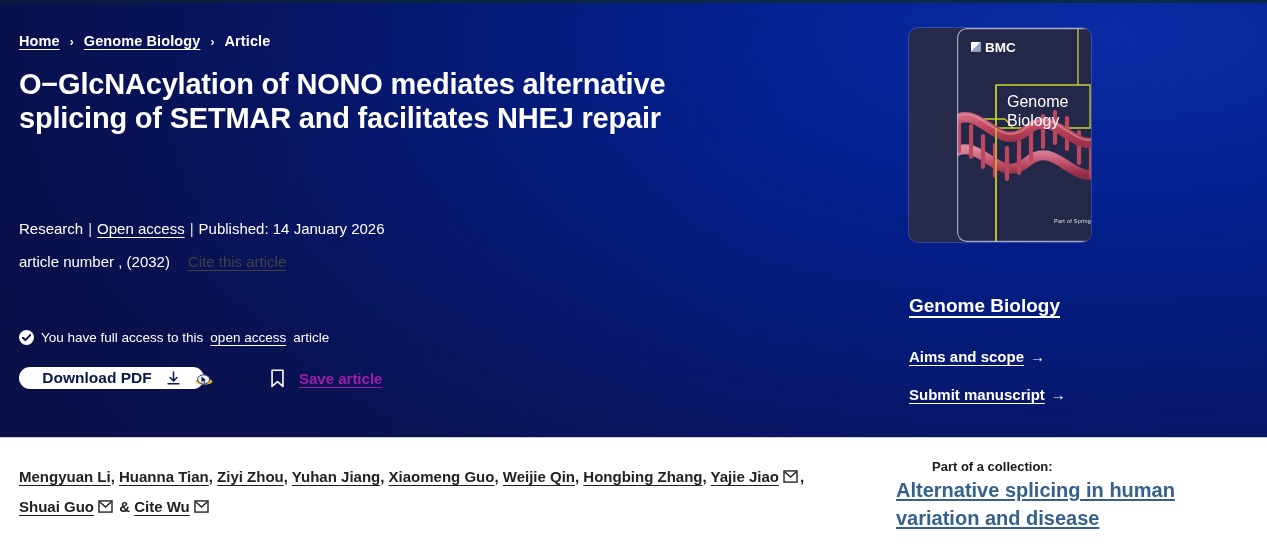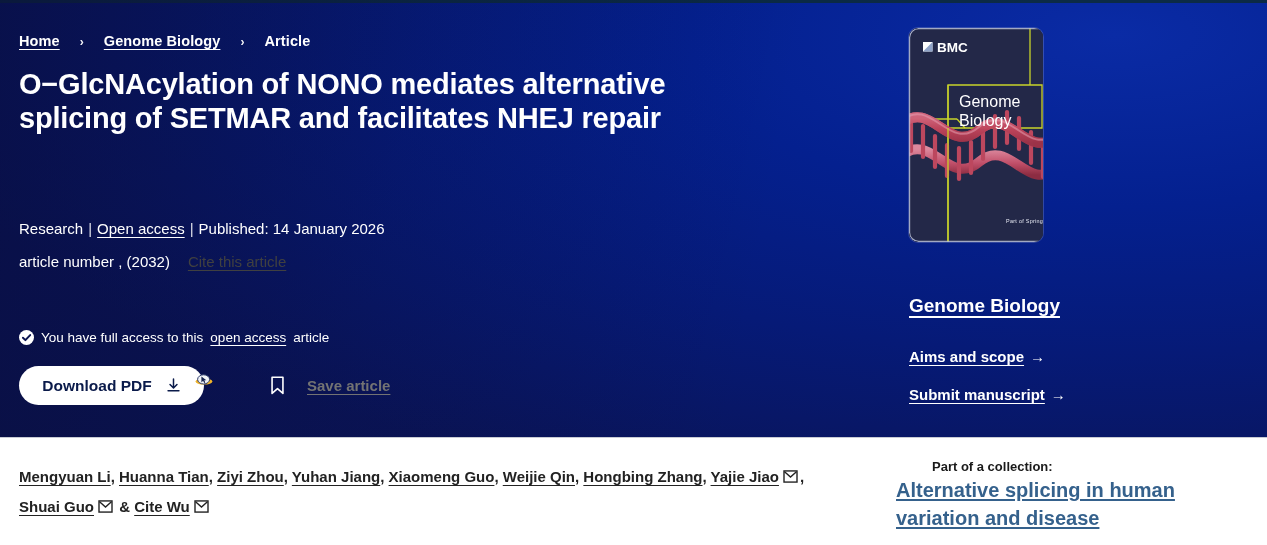--- a/index.html
+++ b/index.html
@@ -29,21 +29,21 @@
   .divider{
     position:absolute;left:0;top:437px;width:1267px;height:1px;background:#c8cbd4;
   }
 
   
   .left{position:absolute;left:19px;top:0;width:855px;z-index:3;}
 
   .breadcrumb{
     position:absolute;top:33px;left:0;
     font-size:14.5px;font-weight:700;color:#ffffff;letter-spacing:.1px;
-    display:flex;align-items:flex-end;gap:20px;white-space:nowrap;
+    display:flex;align-items:flex-end;gap:10px;white-space:nowrap;
   }
   .breadcrumb a{color:#ffffff;text-decoration:underline;text-underline-offset:3px;text-decoration-thickness:1px;}
   .breadcrumb .sep{font-weight:700;font-size:12px;opacity:.95;}
   .breadcrumb .cur{font-weight:700;}
 
   .title{
     position:absolute;top:68px;left:0;width:700px;
     font-size:29px;line-height:1.17;font-weight:700;color:#ffffff;
     letter-spacing:-.2px;margin:0;
   }
@@ -64,41 +64,42 @@
   .access{
     position:absolute;top:330px;left:0;
     display:flex;align-items:center;gap:7px;
     font-size:13.5px;color:#ffffff;white-space:nowrap;
   }
   .access a{color:#ffffff;text-decoration:underline;text-underline-offset:3px;}
   .check-ic{width:15px;height:15px;flex:0 0 15px;display:block;}
 
   .actions{position:absolute;top:366px;left:0;display:flex;align-items:center;}
   .btn-pdf{
-    height:39px;min-width:185px;border:0;border-radius:22px;background:#ffffff;color:#0a1a4a;
+    height:22px;min-width:185px;border:0;border-radius:22px;background:#ffffff;color:#0a1a4a;
     font-family:"Liberation Sans",sans-serif;font-size:15.5px;font-weight:700;
     display:flex;align-items:center;justify-content:center;gap:14px;
     padding:0 22px;cursor:pointer;
   }
   .dl-ic{width:15px;height:15px;display:block;}
   .cursor-art{
     position:relative;margin-left:-10px;width:20px;height:20px;align-self:flex-start;margin-top:4px;
   }
   .save-wrap{
-    display:flex;align-items:center;gap:22px;margin-left:56px;color:#737373;font-size:15px;font-weight:700;
+    display:flex;align-items:center;gap:14px;margin-left:56px;color:#a21caf;font-size:15px;font-weight:700;
   }
   .save-wrap .lbl{text-decoration:underline;text-underline-offset:3px;cursor:pointer;}
   .bm-ic{width:15px;height:19px;display:block;}
 
   
   .cover-link{
     position:absolute;left:909px;top:28px;width:134px;height:214px;z-index:4;
     border-radius:9px;display:block;overflow:hidden;
     box-shadow:0 0 0 1px rgba(255,255,255,.18);
     background:#262b4c;
+    padding-left:48px;
   }
   .cover-svg{display:block;width:166px;height:214px;}
 
   .j-title{
     position:absolute;left:909px;top:295px;z-index:4;
     font-size:19px;font-weight:700;color:#ffffff;
     text-decoration:underline;text-underline-offset:4px;text-decoration-thickness:2px;
     white-space:nowrap;cursor:pointer;
   }
   .j-link{

